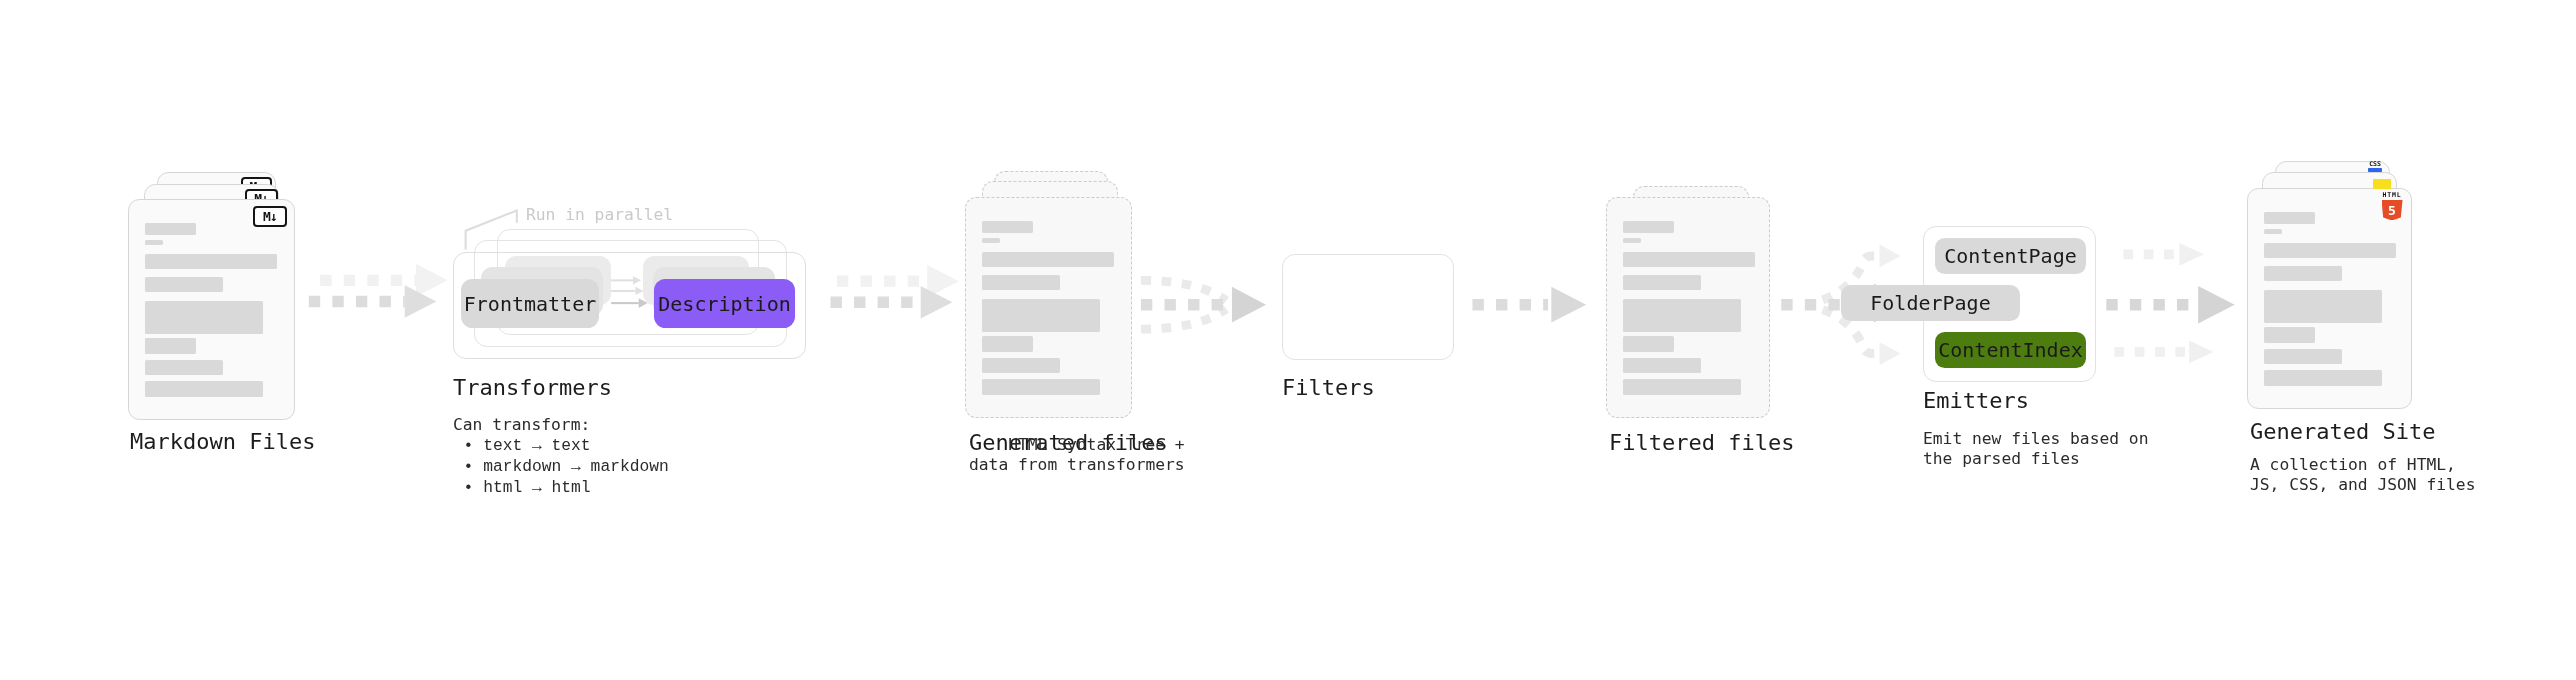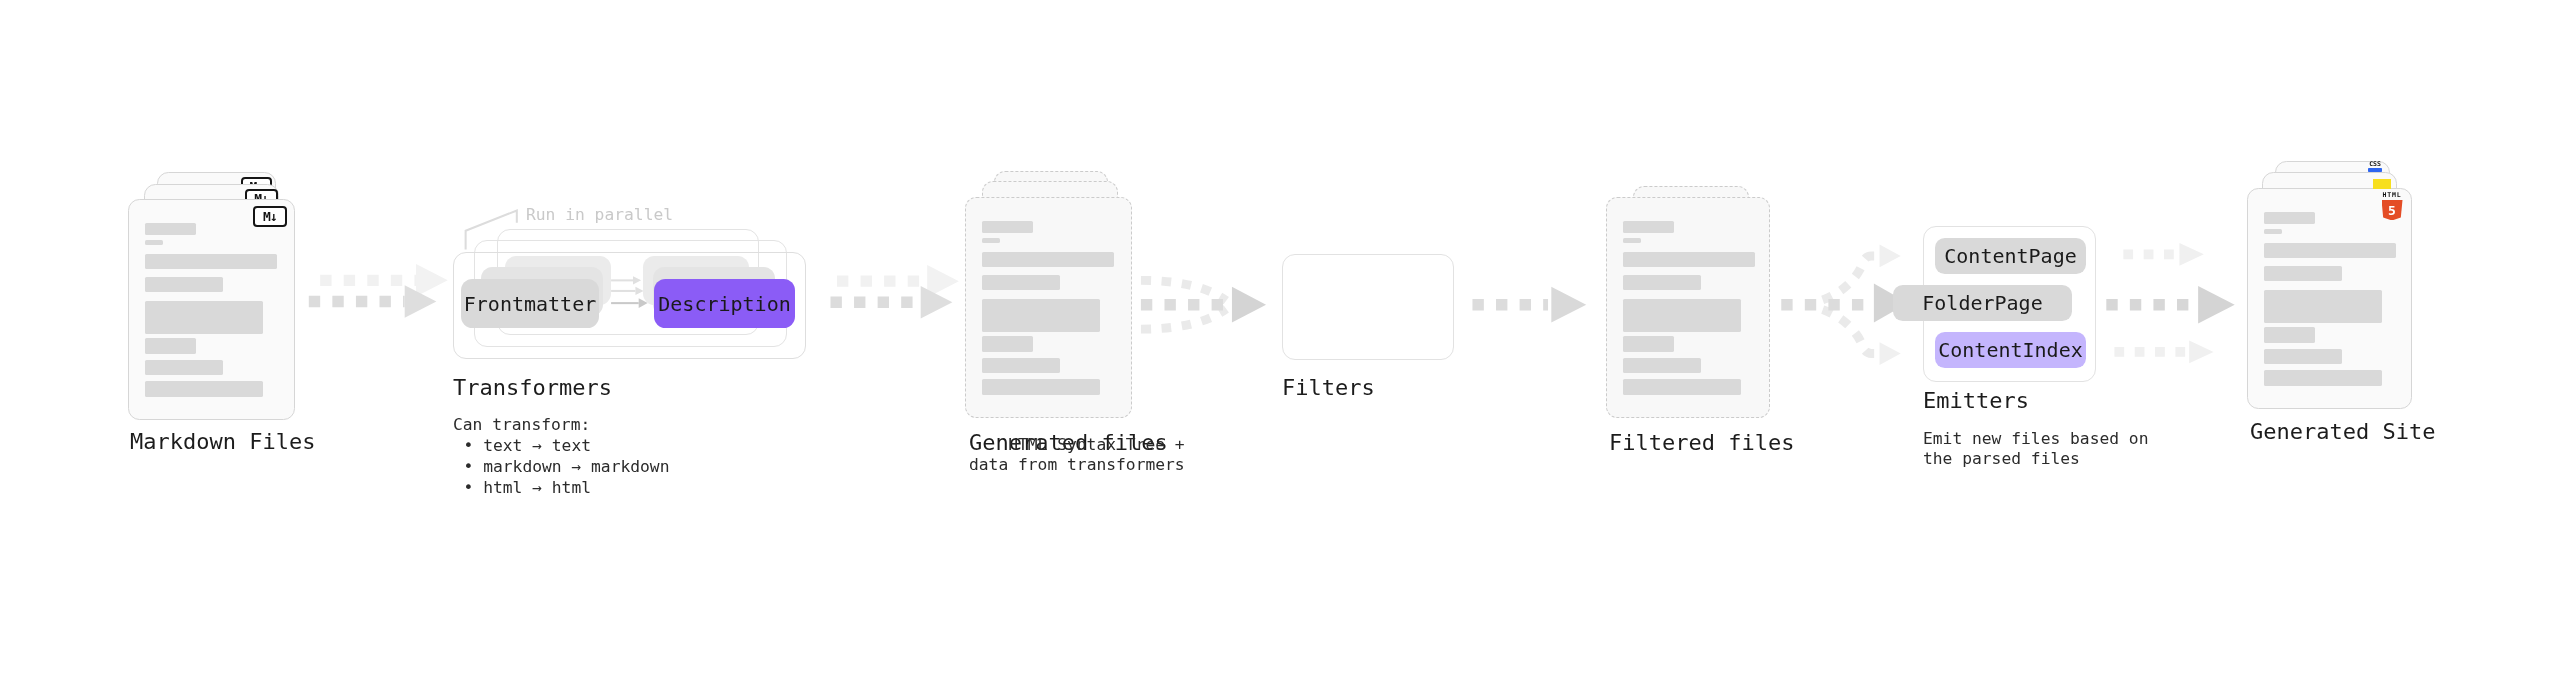--- a/index.html
+++ b/index.html
@@ -59,21 +59,21 @@
   .pill{position:absolute;border-radius:11.4px;display:flex;align-items:center;justify-content:center;
         color:#1a1a1a;font-size:20px;z-index:2;box-sizing:border-box;}
   .pill.ghost1{background:#e4e4e4;z-index:1;}
   .pill.ghost2{background:#ebebeb;z-index:1;}
 
   
   .h-label{position:absolute;font-size:22px;line-height:26px;color:#1c1c1c;white-space:nowrap;z-index:2;}
   .b-text{position:absolute;font-size:16.3px;line-height:20.3px;color:#2b2b2b;white-space:pre-line;z-index:2;}
   .b-block{position:absolute;font-size:16.3px;color:#2b2b2b;z-index:2;}
   .b-block .line{line-height:21px;white-space:nowrap;}
-  .b-block .bullet{line-height:21px;white-space:nowrap;padding-left:10.6px;}
+  .b-block .bullet{line-height:21px;white-space:nowrap;padding-left:10.6px;font-family:Liberation Mono, monospace;}
   .note{position:absolute;font-size:16.3px;line-height:21px;color:#c9c9c9;white-space:nowrap;z-index:2;}
 </style>
 </head>
 <body>
 
 <div class="canvas">
 
   <svg class="flow" width="2576" height="681" viewBox="0 0 3170 838">
 
     <g>
@@ -209,22 +209,22 @@
       <div class="bar b-xl"></div>
       <div class="bar b-sm"></div>
       <div class="bar b-md2"></div>
       <div class="bar b-lg2"></div>
     </div>
   </div>
   <div class="h-label" style="left:1609px;top:430px;">Filtered files</div>
 
   <div class="w-box" style="left:1923px;top:226px;width:173px;height:156px;"></div>
   <div class="pill" style="left:1935px;top:238px;width:151px;height:36px;border-radius:9.8px;background:#d9d9d9;">ContentPage</div>
-  <div class="pill" style="left:1893px;top:285px;width:179px;height:36px;border-radius:9.8px;background:#d9d9d9;">FolderPage</div>
-  <div class="pill" style="left:1935px;top:332px;width:151px;height:36px;border-radius:9.8px;background:#c4b5fd;">ContentIndex</div>
+  <div class="pill" style="left:1841px;top:285px;width:179px;height:36px;border-radius:9.8px;background:#d9d9d9;">FolderPage</div>
+  <div class="pill" style="left:1935px;top:332px;width:151px;height:36px;border-radius:9.8px;background:#4d7c0f;">ContentIndex</div>
   <div class="h-label" style="left:1923px;top:388px;">Emitters</div>
   <div class="b-text" style="left:1923px;top:429px;">Emit new files based on
 the parsed files</div>
 
   <div class="card solid" style="left:2275px;top:161px;width:115px;height:228px;"></div>
   <div class="css-badge" style="left:2366px;top:161px;">
     <div class="css-txt">CSS</div>
     <div class="css-bar" style="background:#2d65f0;"></div>
   </div>
   <div class="card solid" style="left:2262px;top:172px;width:135px;height:228px;"></div>
@@ -241,15 +241,17 @@
       <div class="bar b-lg2"></div>
     </div>
   </div>
   <div class="html5-badge" style="left:2379px;top:192px;">
     <div class="h5-txt">HTML</div>
     <div class="h5-shield" style="background:#e44d26;">
       <span class="h5-five">5</span>
     </div>
   </div>
   <div class="h-label" style="left:2250px;top:419px;">Generated Site</div>
+  <div class="b-text" style="left:2250px;top:455px;">A collection of HTML,
+JS, CSS, and JSON files</div>
 
 </div>
 
 
 </body></html>

